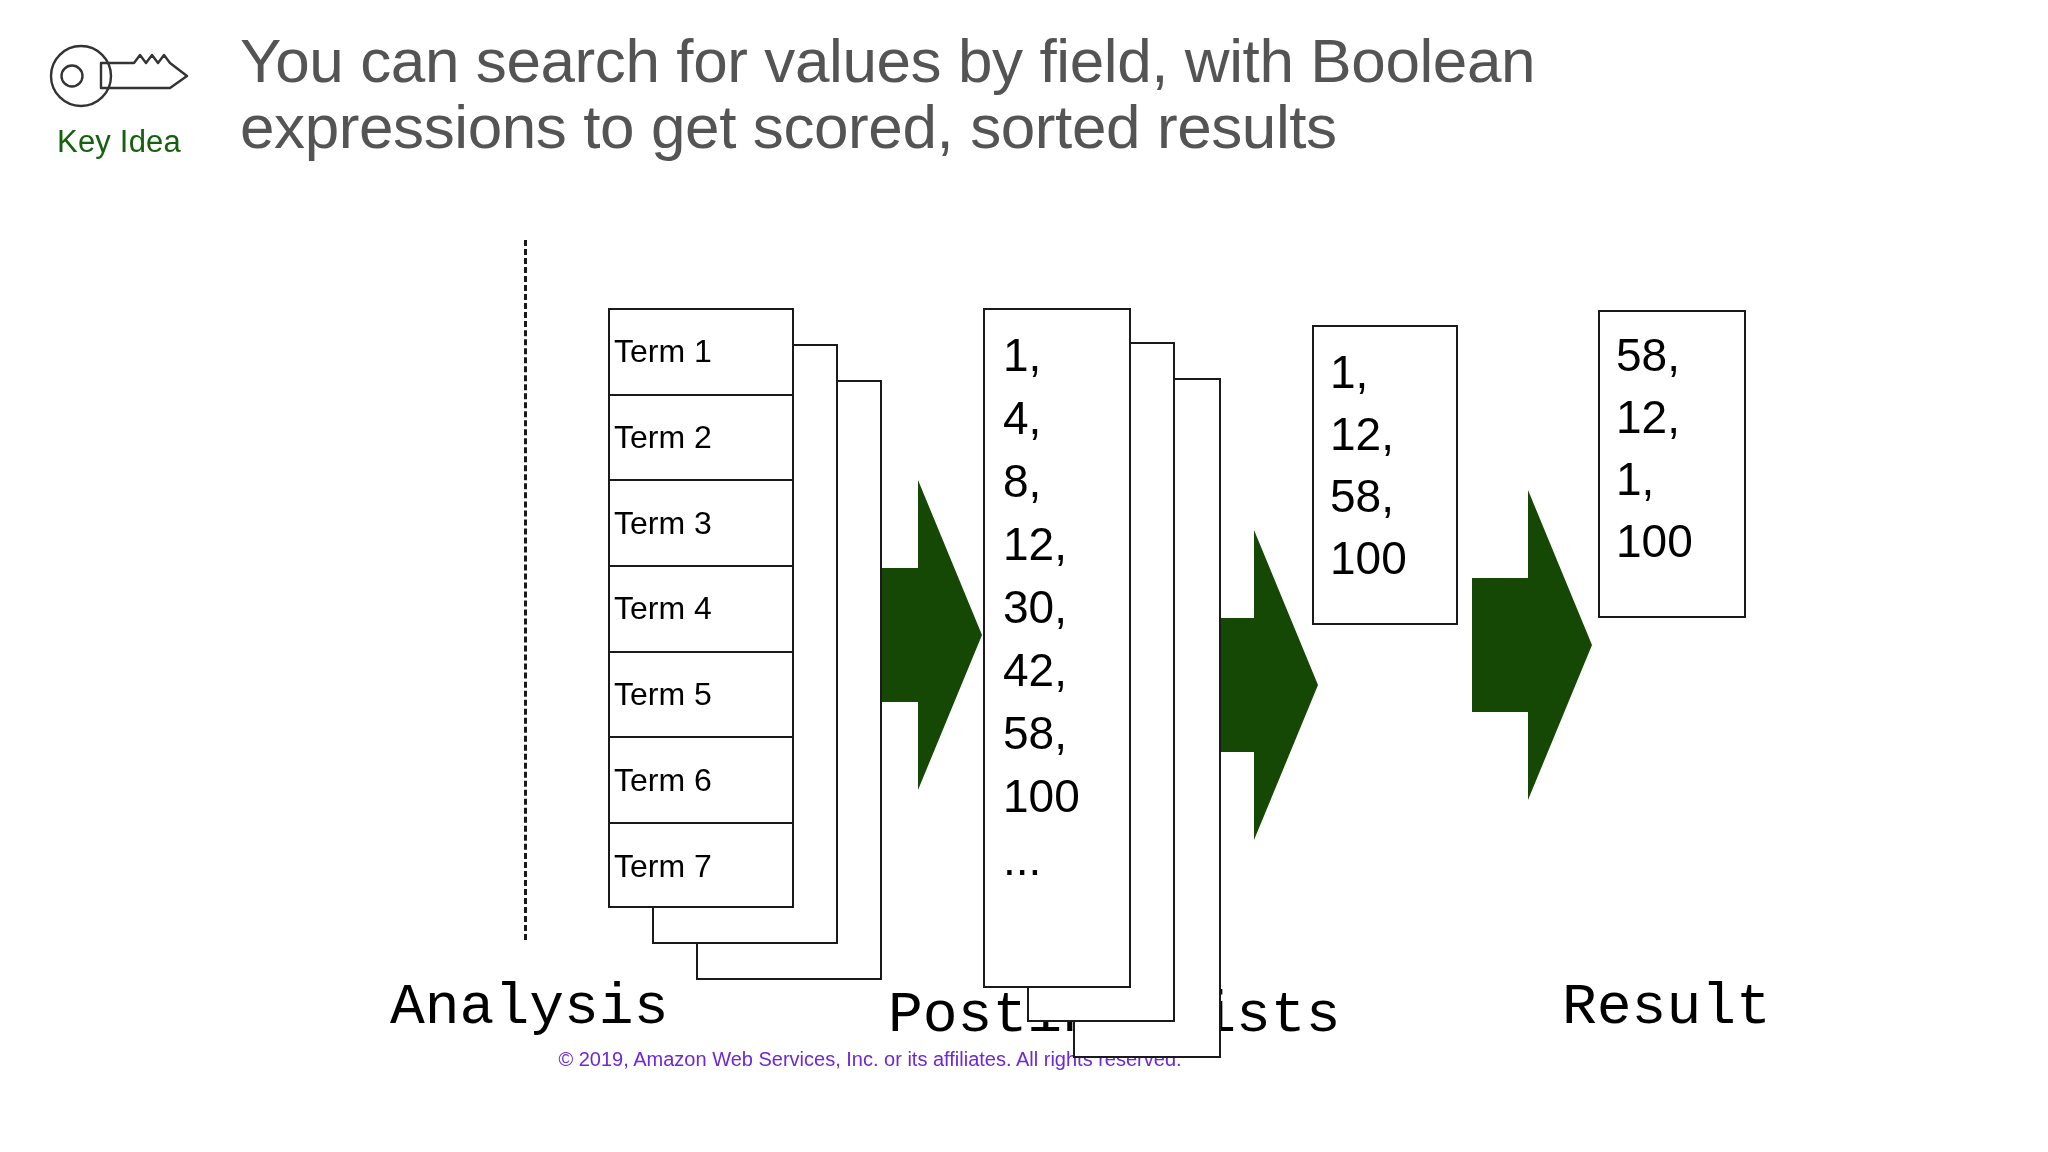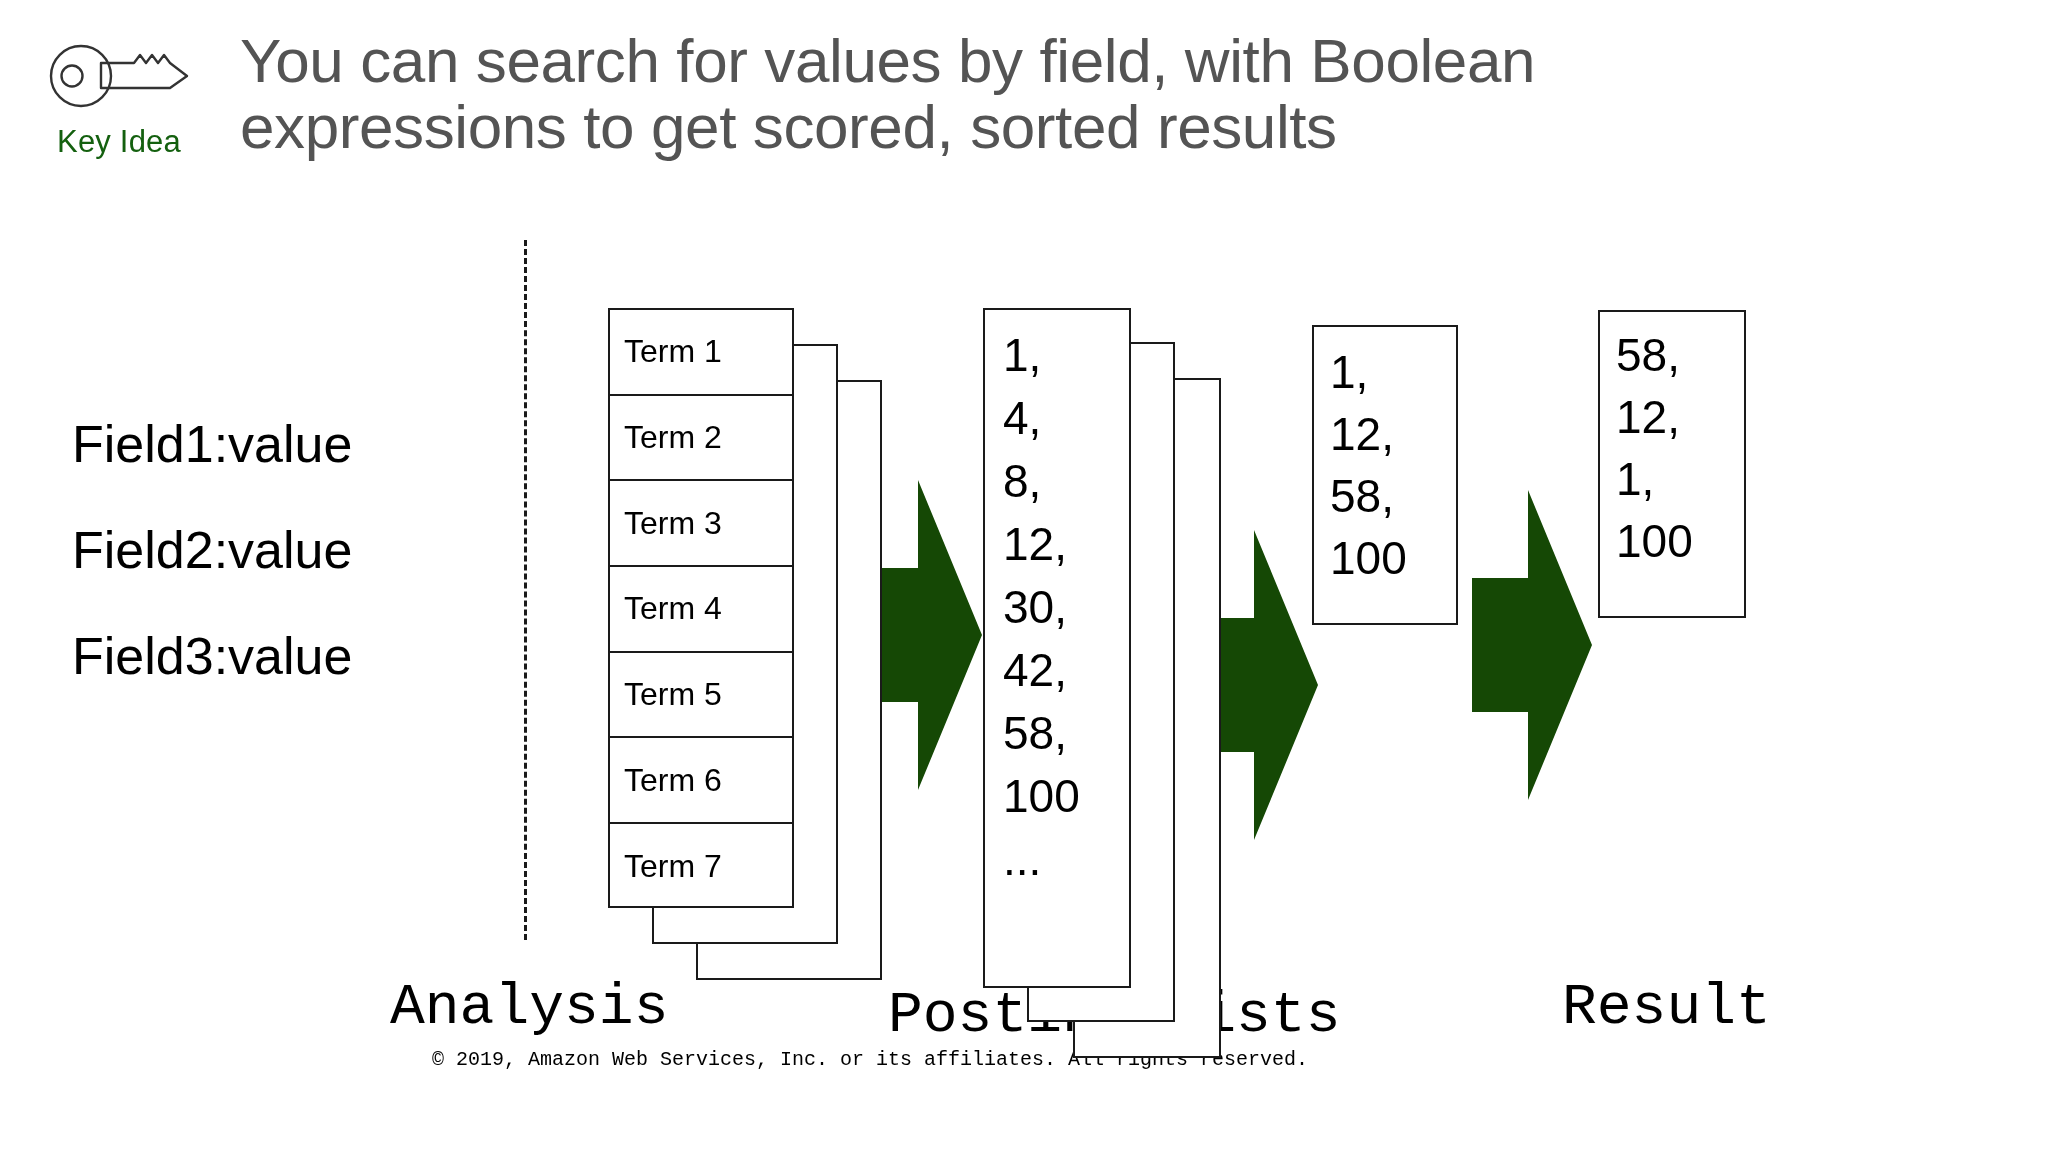--- a/index.html
+++ b/index.html
@@ -96,21 +96,21 @@
     border: 2px solid #1a1a1a;
     background: #ffffff;
     z-index: 4;
   }
   .term-row {
     box-sizing: border-box;
     height: 85.7px;
     border-bottom: 2px solid #1a1a1a;
     display: flex;
     align-items: center;
-    padding-left: 14px;
+    padding-left: 4px;
     font-size: 32px;
     color: #000000;
     font-family: "Liberation Sans", sans-serif;
   }
   .term-row:last-child { border-bottom: none; }
 
   .stack-layer {
     position: absolute;
     box-sizing: border-box;
     border: 2px solid #1a1a1a;
@@ -205,22 +205,22 @@
   #label-result   { left: 1562px; top: 975px; }
 
   
   #copyright {
     position: absolute;
     left: 0;
     top: 1048px;
     width: 1740px;
     text-align: center;
     font-size: 20px;
-    color: #000000;
-    font-family: Liberation Mono, monospace;
+    color: #6d28d9;
+    font-family: Liberation Sans, sans-serif;
   }
   #aws-logo {
     position: absolute;
     left: 1872px;
     top: 1034px;
     width: 150px;
     height: 90px;
   }
 </style>
 </head>
@@ -238,25 +238,20 @@
           <circle cx="42" cy="46" r="30"></circle>
           <circle cx="33" cy="46" r="10.5"></circle>
         </g>
       </svg>
     </div>
     <div id="key-idea-label">Key Idea</div>
   </div>
 
   <div id="divider"></div>
 
-  <div id="query-fields">
-    <div class="query-field">Field1:value</div>
-    <div class="query-field">Field2:value</div>
-    <div class="query-field">Field3:value</div>
-  </div>
 
   <div id="term-stack">
     <div class="stack-layer" style="left:96px; top:80px; width:186px; height:600px; z-index:2;"></div>
     <div class="stack-layer" style="left:52px; top:44px; width:186px; height:600px; z-index:3;"></div>
     <div id="term-card">
       <div class="term-row">Term 1</div>
       <div class="term-row">Term 2</div>
       <div class="term-row">Term 3</div>
       <div class="term-row">Term 4</div>
       <div class="term-row">Term 5</div>

